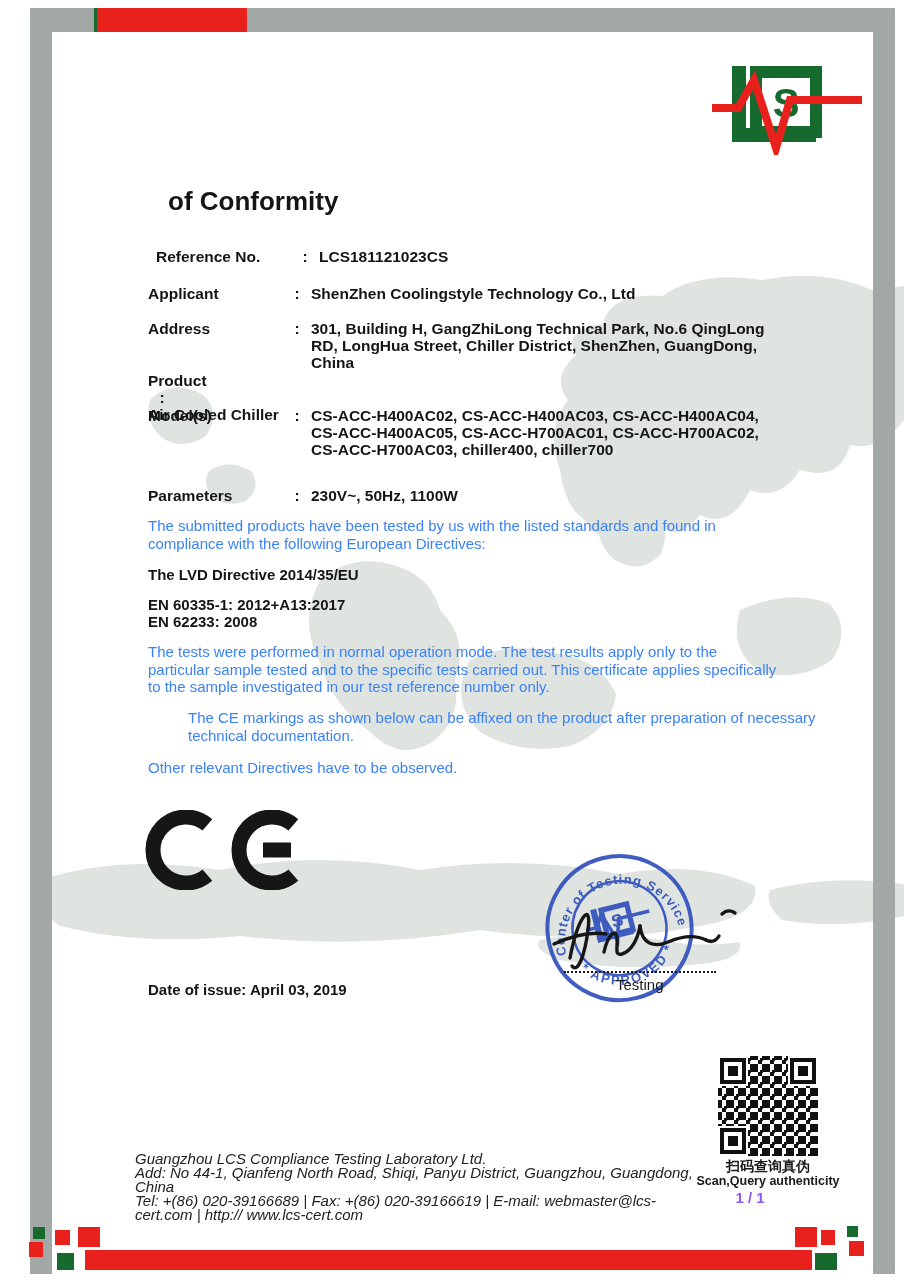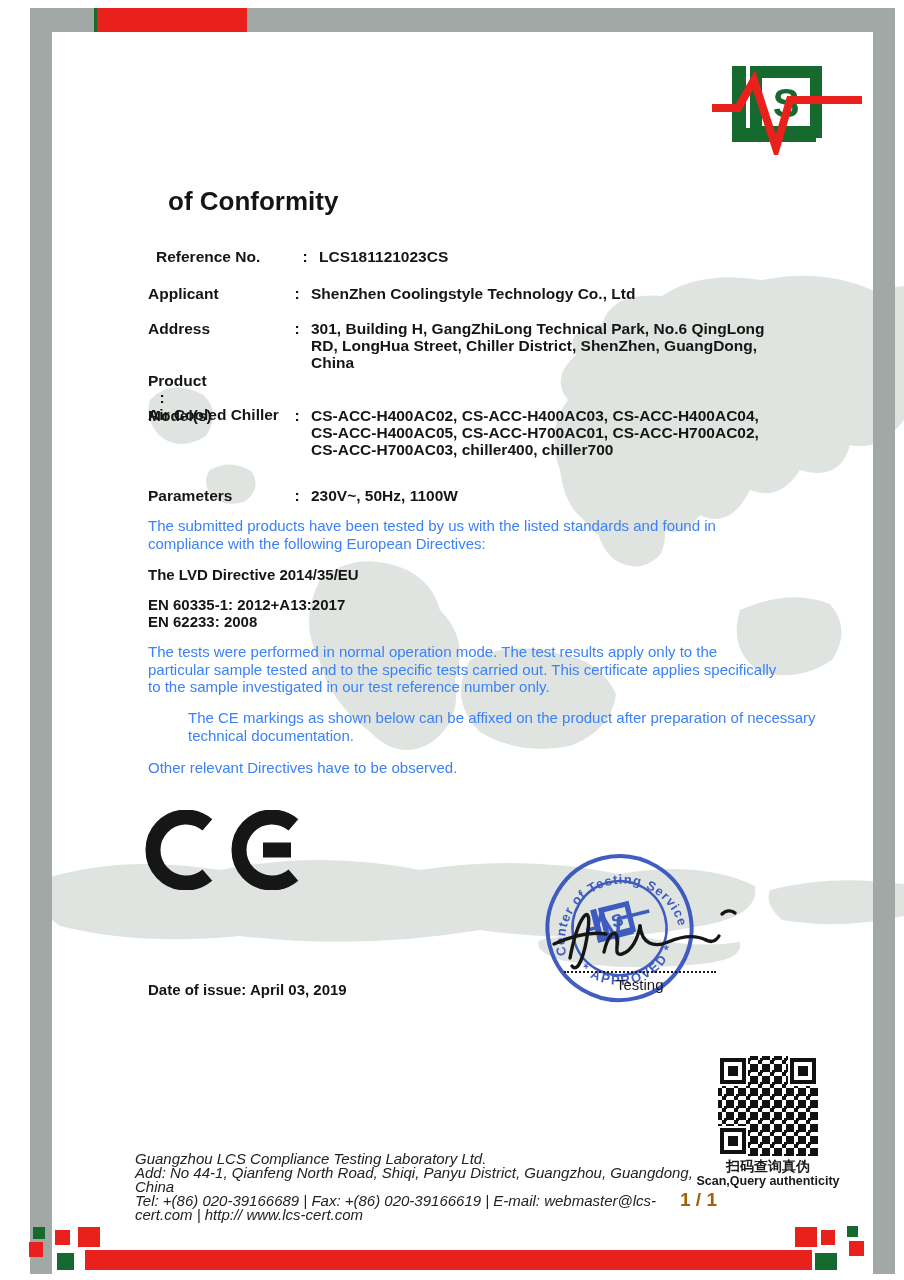--- a/index.html
+++ b/index.html
@@ -19,21 +19,21 @@
   .frow{display:flex;width:640px;font-size:15.5px;font-weight:bold;line-height:17px;color:#151515;}
   .flabel{width:135px;flex:none;}
   .fcolon{width:28px;flex:none;text-align:center;}
   .fvalue{width:474px;flex:none;}
   .para{width:632px;font-size:15px;line-height:17.5px;color:#3b82f6;}
   .parab{font-weight:bold;color:#151515;}
   .datetxt{font-size:15px;font-weight:bold;color:#151515;}
   .footer{font-size:15px;line-height:14px;color:#222;font-style:italic;}
   .qrcap-cn{font-size:14px;font-weight:bold;text-align:center;width:160px;color:#191919;}
   .qrcap-en{font-size:12.5px;font-weight:bold;text-align:center;width:180px;color:#191919;}
-  .pagenum{font-size:19px;font-weight:bold;width:140px;color:#a16207;}
+  .pagenum{font-size:15px;font-weight:bold;text-align:center;width:140px;color:#8b5cf6;}
   .stamp{position:absolute;left:538px;top:848px;width:164px;height:164px;z-index:3;transform:rotate(-14deg);opacity:0.92;}
   .sig{position:absolute;left:542px;top:886px;width:210px;height:100px;z-index:4;}
   .dotline{position:absolute;left:564px;top:971px;width:152px;border-top:2px dotted #1a1a1a;z-index:4;}
   .manager{position:absolute;left:616px;top:976px;font-size:15px;color:#1a1a1a;z-index:4;}
 </style>
 </head>
 <body>
 
 <div class="page">
 

